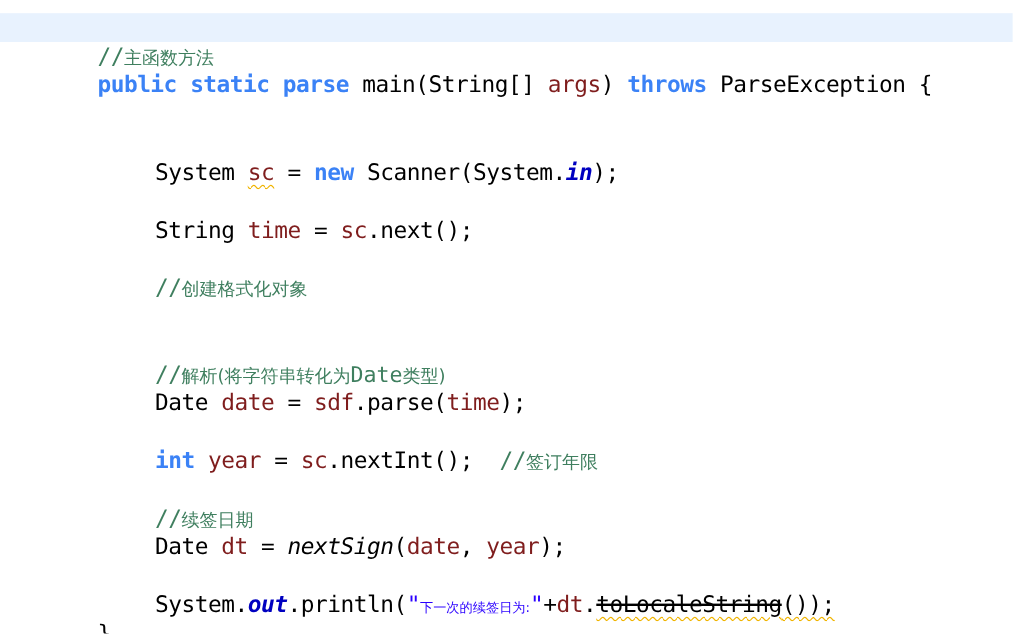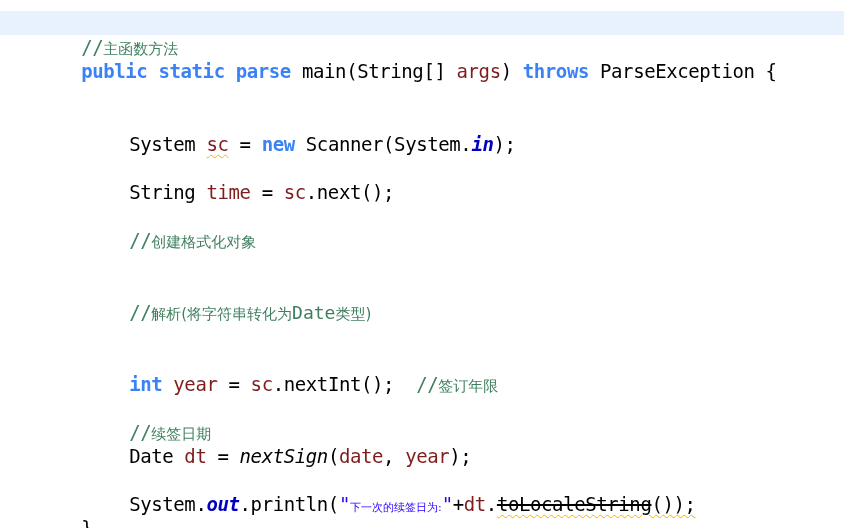--- a/index.html
+++ b/index.html
@@ -89,20 +89,23 @@
 
   <div class="line indent-2" style="top:204px;">
     <span class="cmt"><span class="slash">//</span><span>创建格式化对象</span></span>
   </div>
 
 
   <div class="line indent-2" style="top:276px;">
     <span class="cmt"><span class="slash">//</span><span>解析(将字符串转化为</span><span class="ascii">Date</span><span>类型)</span></span>
   </div>
 
+  <div class="line indent-2" style="top:300px;">
+    <span>Date </span><span class="var">date</span><span> = </span><span class="var">sdf</span><span>.parse(</span><span class="var">time</span><span>);</span>
+  </div>
 
   <div class="line indent-2" style="top:348px;">
     <span class="kw">int</span><span> </span><span class="var">year</span><span> = </span><span class="var">sc</span><span>.nextInt();  </span><span class="cmt"><span class="slash">//</span><span>签订年限</span></span>
   </div>
 
   <div class="line indent-2" style="top:396px;">
     <span class="cmt"><span class="slash">//</span><span>续签日期</span></span>
   </div>
 
   <div class="line indent-2" style="top:420px;">

